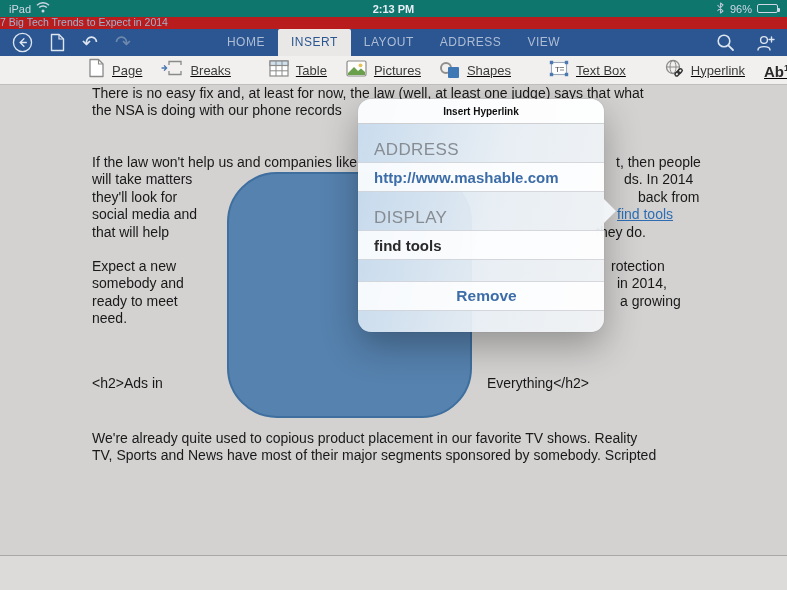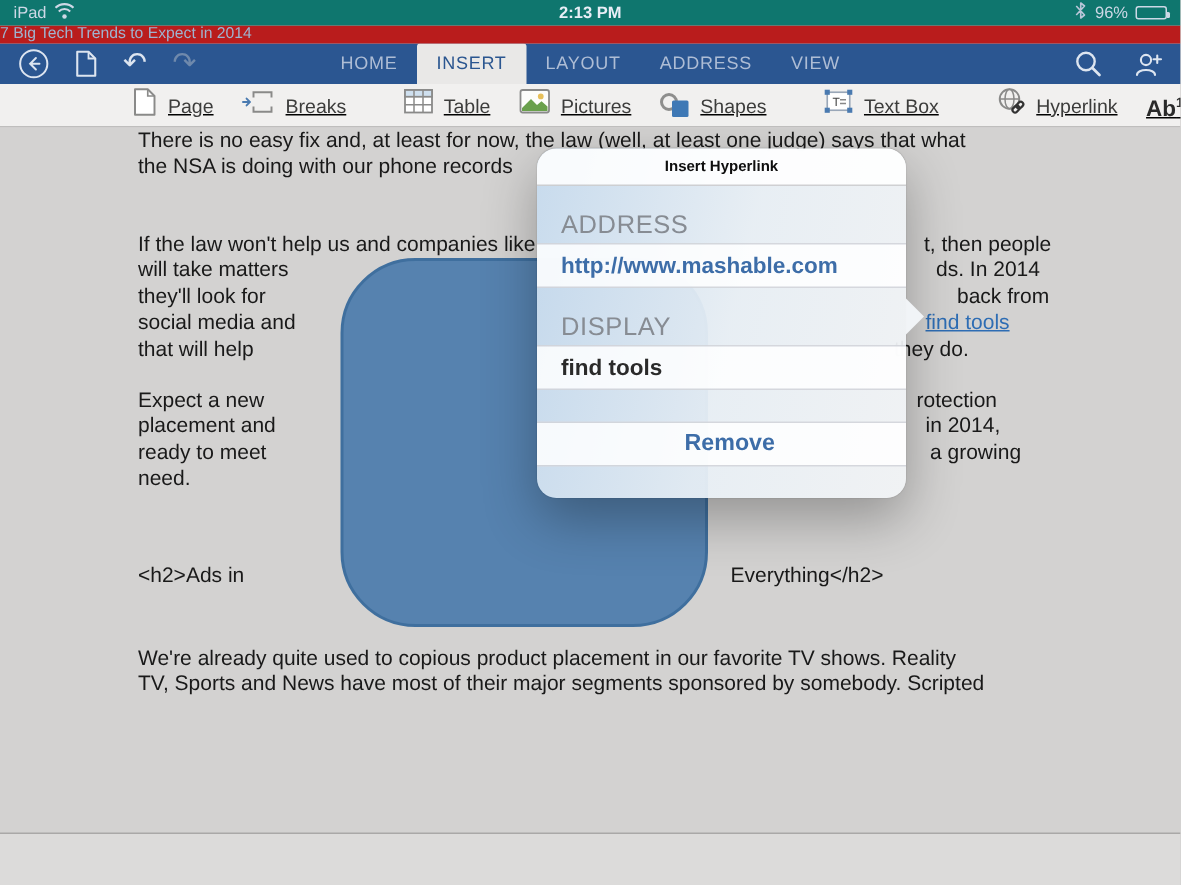--- a/index.html
+++ b/index.html
@@ -262,21 +262,21 @@
   <div class="doc-text" style="left:92px; top:121px">social media and</div>
   <div class="doc-text" style="left:92px; top:139px">that will help</div>
 
   <div class="doc-text" style="left:616px; top:69px">t, then people</div>
   <div class="doc-text" style="left:624px; top:86px">ds. In 2014</div>
   <div class="doc-text" style="left:638px; top:104px">back from</div>
   <div class="doc-text doclink" style="left:617px; top:121px">find tools</div>
   <div class="doc-text" style="left:596px; top:139px">they do.</div>
 
   <div class="doc-text" style="left:92px; top:173px">Expect a new</div>
-  <div class="doc-text" style="left:92px; top:190px">placement and</div>
+  <div class="doc-text" style="left:92px; top:190px">somebody and</div>
   <div class="doc-text" style="left:92px; top:208px">ready to meet</div>
   <div class="doc-text" style="left:92px; top:225px">need.</div>
 
   <div class="doc-text" style="left:611px; top:173px">rotection</div>
   <div class="doc-text" style="left:617px; top:190px">in 2014,</div>
   <div class="doc-text" style="left:620px; top:208px">a growing</div>
 
   <div class="doc-text" style="left:92px; top:290px">&lt;h2&gt;Ads in</div>
   <div class="doc-text" style="left:487px; top:290px">Everything&lt;/h2&gt;</div>
 

